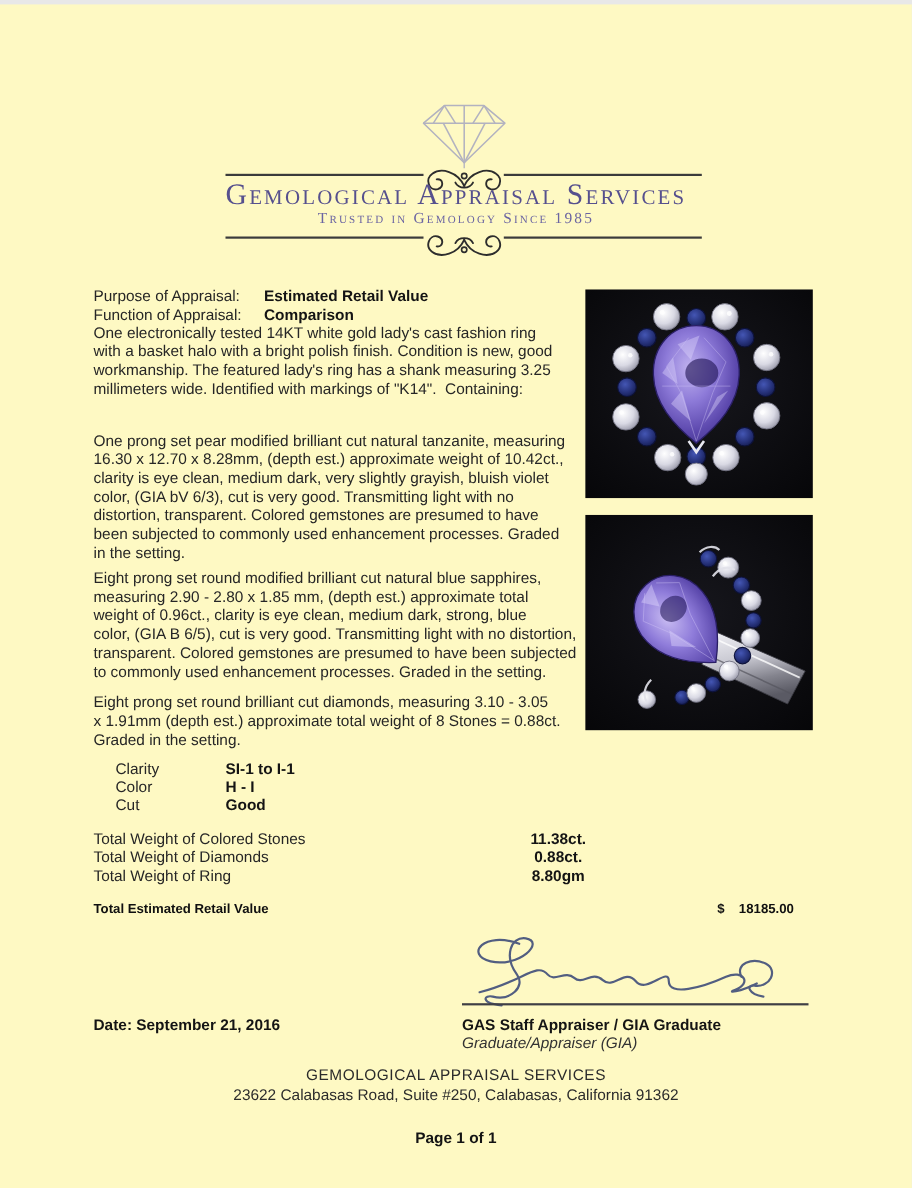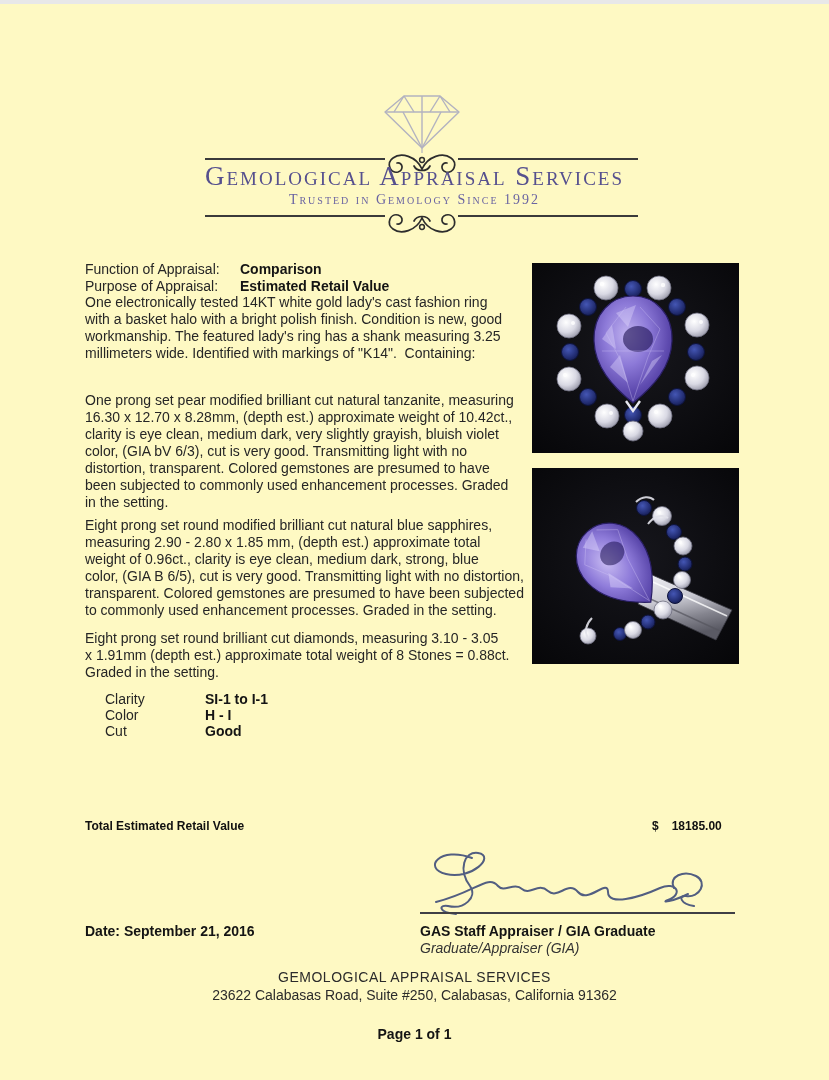--- a/index.html
+++ b/index.html
@@ -92,43 +92,43 @@
     <svg class="orn orn-top" viewBox="0 0 82 34">
       <g fill="none" stroke="#2d2d2d" stroke-width="1.7" stroke-linecap="round">
         <path d="M41,21 C35,8 20,4 12,10 C5,15 9,26 17,24 C23,22 22,14 16,15"></path>
         <path d="M41,21 C47,8 62,4 70,10 C77,15 73,26 65,24 C59,22 60,14 66,15"></path>
         <path d="M33,18 C36,24 46,24 49,18"></path>
       </g>
       <circle cx="41" cy="12" r="2.4" fill="none" stroke="#2d2d2d" stroke-width="1.5"></circle>
     </svg>
 
     <div class="brand-title">Gemological Appraisal Services</div>
-    <div class="brand-tagline">Trusted in Gemology Since 1992</div>
+    <div class="brand-tagline">Trusted in Gemology Since 1985</div>
 
     <div class="rule rule-b-l"></div>
     <div class="rule rule-b-r"></div>
 
     <svg class="orn orn-bottom" viewBox="0 0 82 34">
       <g fill="none" stroke="#2d2d2d" stroke-width="1.7" stroke-linecap="round" transform="translate(0,34) scale(1,-1)">
         <path d="M41,21 C35,8 20,4 12,10 C5,15 9,26 17,24 C23,22 22,14 16,15"></path>
         <path d="M41,21 C47,8 62,4 70,10 C77,15 73,26 65,24 C59,22 60,14 66,15"></path>
         <path d="M33,18 C36,24 46,24 49,18"></path>
       </g>
       <circle cx="41" cy="22" r="2.4" fill="none" stroke="#2d2d2d" stroke-width="1.5"></circle>
     </svg>
   </div>
 
   <div class="kv-block">
     <div class="kv-row">
+      <span class="kv-label">Purpose of Appraisal:</span>
+      <span class="kv-value">Estimated Retail Value</span>
+    </div>
+    <div class="kv-row">
       <span class="kv-label">Function of Appraisal:</span>
       <span class="kv-value">Comparison</span>
-    </div>
-    <div class="kv-row">
-      <span class="kv-label">Purpose of Appraisal:</span>
-      <span class="kv-value">Estimated Retail Value</span>
     </div>
   </div>
 
   <div class="para p1">One electronically tested 14KT white gold lady's cast fashion ring
 with a basket halo with a bright polish finish. Condition is new, good
 workmanship. The featured lady's ring has a shank measuring 3.25
 millimeters wide. Identified with markings of "K14".  Containing:</div>
   <div class="para p2">One prong set pear modified brilliant cut natural tanzanite, measuring
 16.30 x 12.70 x 8.28mm, (depth est.) approximate weight of 10.42ct.,
 clarity is eye clean, medium dark, very slightly grayish, bluish violet
@@ -154,20 +154,34 @@
     <div class="grade-row">
       <span class="grade-label">Color</span>
       <span class="grade-value">H - I</span>
     </div>
     <div class="grade-row">
       <span class="grade-label">Cut</span>
       <span class="grade-value">Good</span>
     </div>
   </div>
 
+  <div class="totals">
+    <div class="total-row">
+      <span class="total-label">Total Weight of Colored Stones</span>
+      <span class="total-value">11.38ct.</span>
+    </div>
+    <div class="total-row">
+      <span class="total-label">Total Weight of Diamonds</span>
+      <span class="total-value">0.88ct.</span>
+    </div>
+    <div class="total-row">
+      <span class="total-label">Total Weight of Ring</span>
+      <span class="total-value">8.80gm</span>
+    </div>
+  </div>
 
   <div class="grand">
     <span class="grand-label">Total Estimated Retail Value</span>
     <span class="grand-amount">
       <span>$</span>
       <span>18185.00</span>
     </span>
   </div>
 
   <figure class="photo photo-top">

